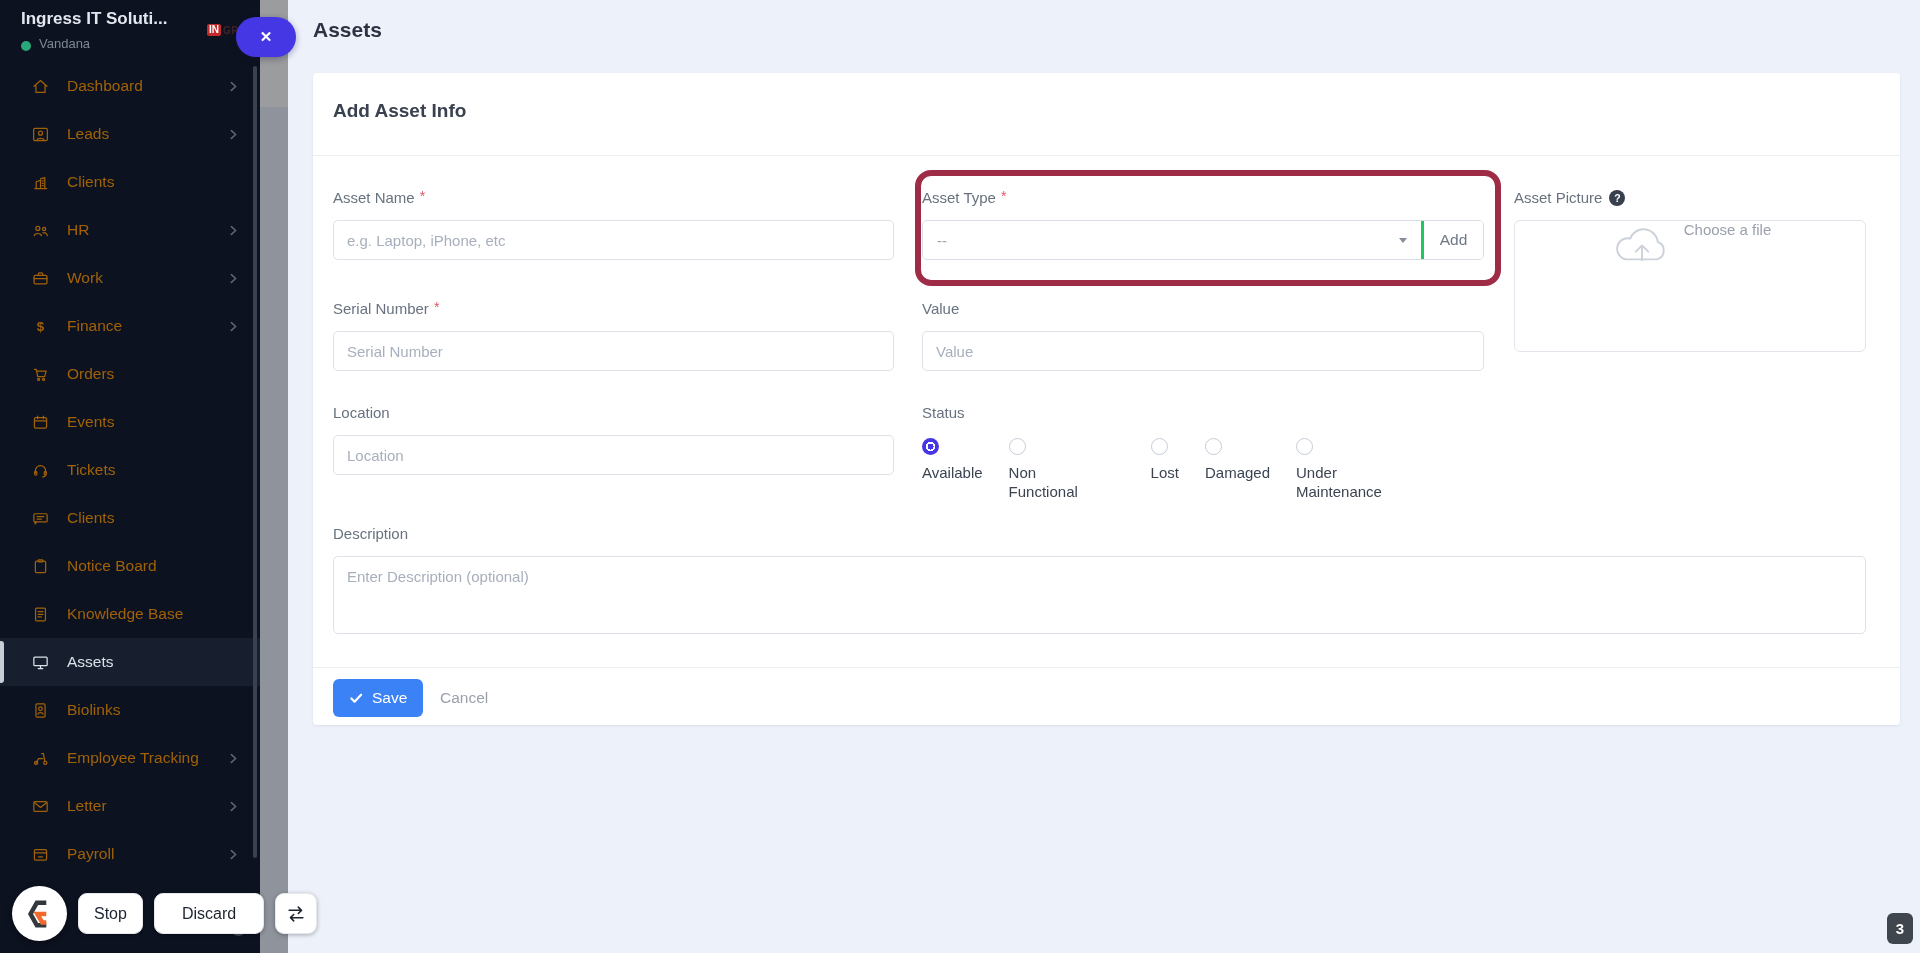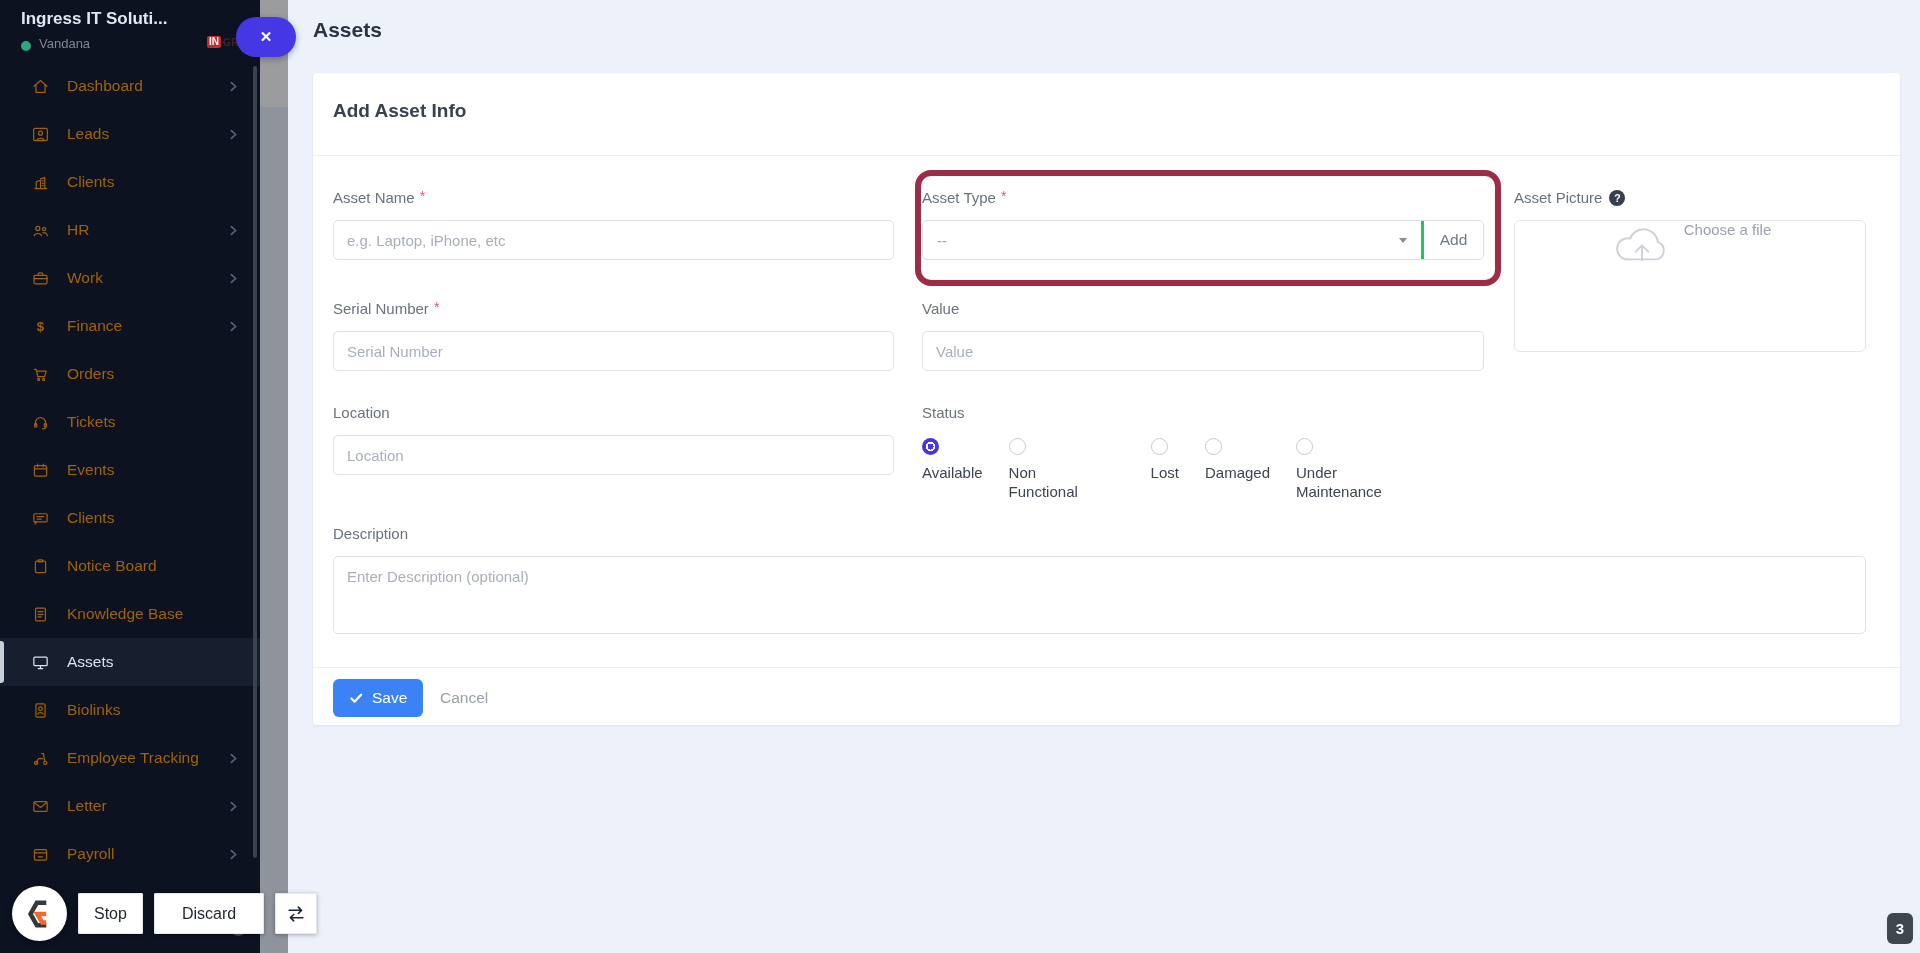--- a/index.html
+++ b/index.html
@@ -8,21 +8,21 @@
     width:1920px; height:953px; position:relative; overflow:hidden;
     font-family:"Liberation Sans", sans-serif; background:#edf1fa;
   }
   
   .sidebar { position:absolute; left:0; top:0; width:260px; height:953px; background:#0c1220; z-index:5; }
   .side-head { position:absolute; left:21px; top:9px; }
   .org-name { color:#e3e7ef; font-size:17px; font-weight:700; white-space:nowrap; }
   .user-row { display:flex; align-items:flex-end; gap:8px; margin-top:7px; }
   .online-dot { width:10px; height:10px; border-radius:50%; background:#2aa87a; }
   .user-name { color:#7e8795; font-size:13px; }
-  .brand-mini { position:absolute; left:207px; top:36px; display:flex; align-items:center; gap:2px; z-index:6; width:36px; overflow:hidden; }
+  .brand-mini { position:absolute; left:207px; top:24px; display:flex; align-items:center; gap:2px; z-index:6; width:36px; overflow:hidden; }
   .in-box { background:#c12b2b; color:#fff; font-size:10px; font-weight:800; padding:1px 2px; border-radius:2px; line-height:1; }
   .in-rest { color:#43232b; font-size:10px; font-weight:800; letter-spacing:.5px; }
   .close-pill { position:absolute; left:236px; top:17px; width:60px; height:40px; border-radius:20px;
     background:#4637e4; color:#fff; display:flex; align-items:center; justify-content:center;
     font-size:15px; font-weight:700; z-index:9; cursor:pointer; box-shadow:0 2px 6px rgba(20,20,60,.35); }
   .nav { position:absolute; top:62px; left:0; right:0; }
   .nav-item { display:flex; align-items:center; height:48px; padding:0 20px 0 30px; gap:17px;
     font-size:15.5px; color:#a16207; cursor:pointer; position:relative; }
   .nav-item .nav-lbl { flex:1; white-space:nowrap; }
   .nav-item.active { background:#171f2e; color:#dde2ea; }
@@ -31,21 +31,21 @@
   .nav-ico svg { stroke:currentColor; fill:none; stroke-width:1.3; stroke-linecap:round; stroke-linejoin:round; }
   .chev { width:13px; height:13px; display:flex; color:#5c6574; }
   .chev svg { stroke:currentColor; fill:none; stroke-width:1.5; stroke-linecap:round; stroke-linejoin:round; }
   .side-thumb { position:absolute; right:3px; top:66px; width:4px; height:792px; background:#3a414f; border-radius:2px; }
   
   .gray-strip { position:absolute; left:260px; top:0; width:28px; height:953px;
     background:linear-gradient(180deg,#9b9c9e 0,#9b9c9e 107px,#8e939c 107px,#8e939c 100%); z-index:4; }
   
   .bottom-bar { position:absolute; left:12px; bottom:12px; display:flex; align-items:center; gap:11px; z-index:20; }
   .logo-circle { width:55px; height:55px; border-radius:50%; background:#fff; display:flex; align-items:center; justify-content:center; box-shadow:0 2px 7px rgba(0,0,0,.4); }
-  .bar-btn { height:41px; background:#fff; border:1px solid #e6e8ee; border-radius:1px; display:flex; align-items:center; justify-content:center;
+  .bar-btn { height:41px; background:#fff; border:1px solid #e6e8ee; border-radius:9px; display:flex; align-items:center; justify-content:center;
     font-size:16px; color:#1d2431; padding:0 15px; box-shadow:0 1px 4px rgba(0,0,0,.3); cursor:pointer; font-family:inherit;text-align:right; }
   .btn-discard { padding:0 27px; }
   .btn-swap { width:42px; padding:0; }
   .btn-swap svg { stroke:#1d2431; fill:none; stroke-width:1.7; stroke-linecap:round; stroke-linejoin:round; }
   .help-dot { position:absolute; left:230px; bottom:17px; width:17px; height:17px; border-radius:50%; background:#474e5a; color:#cdd2da;
     font-size:11px; font-weight:700; display:flex; align-items:center; justify-content:center; z-index:18; }
   
   .main { position:absolute; left:288px; top:0; right:0; bottom:0; background:#edf1fa; }
   .page-title { position:absolute; left:25px; top:18px; font-size:21px; font-weight:700; color:#2d3342; }
   .card { position:absolute; left:25px; top:73px; width:1587px; height:652px; background:#fff; border-radius:4px; box-shadow:0 1px 3px rgba(25,35,65,.08); }
@@ -194,36 +194,36 @@
             <path d="M3.6 4.6h1.9l1.6 7.6h7.2L16 6.4H6.1"></path>
             <circle cx="8" cy="15.2" r="1.1"></circle>
             <circle cx="13.2" cy="15.2" r="1.1"></circle>
           </svg>
         </span>
       <span class="nav-lbl">Orders</span>
     </div>
     <div class="nav-item">
       <span class="nav-ico">
           <svg width="19" height="19" viewBox="0 0 20 20">
+            <rect x="3.6" y="4.8" width="12.8" height="11" rx="1.4"></rect>
+            <path d="M3.6 8.2h12.8M7 3.4v2.6M13 3.4v2.6"></path>
+          </svg>
+        </span>
+      <span class="nav-lbl">Events</span>
+    </div>
+    <div class="nav-item">
+      <span class="nav-ico">
+          <svg width="19" height="19" viewBox="0 0 20 20">
             <path d="M4.6 12.6v-2.4a5.4 5.4 0 0 1 10.8 0v2.4"></path>
             <rect x="3.8" y="10.9" width="2.3" height="3.9" rx="1.1"></rect>
             <rect x="13.9" y="10.9" width="2.3" height="3.9" rx="1.1"></rect>
             <path d="M15.4 14.8c0 1.3-1.7 1.9-3.2 1.9"></path>
           </svg>
         </span>
       <span class="nav-lbl">Tickets</span>
-    </div>
-    <div class="nav-item">
-      <span class="nav-ico">
-          <svg width="19" height="19" viewBox="0 0 20 20">
-            <rect x="3.6" y="4.8" width="12.8" height="11" rx="1.4"></rect>
-            <path d="M3.6 8.2h12.8M7 3.4v2.6M13 3.4v2.6"></path>
-          </svg>
-        </span>
-      <span class="nav-lbl">Events</span>
     </div>
     <div class="nav-item">
       <span class="nav-ico">
           <svg width="19" height="19" viewBox="0 0 20 20">
             <rect x="3" y="5" width="14" height="8.6" rx="1.3"></rect>
             <path d="M5.8 13.6 4.4 15.8v-2.2M6.4 8h7.2M6.4 10.6H11"></path>
           </svg>
         </span>
       <span class="nav-lbl">Clients</span>
     </div>

